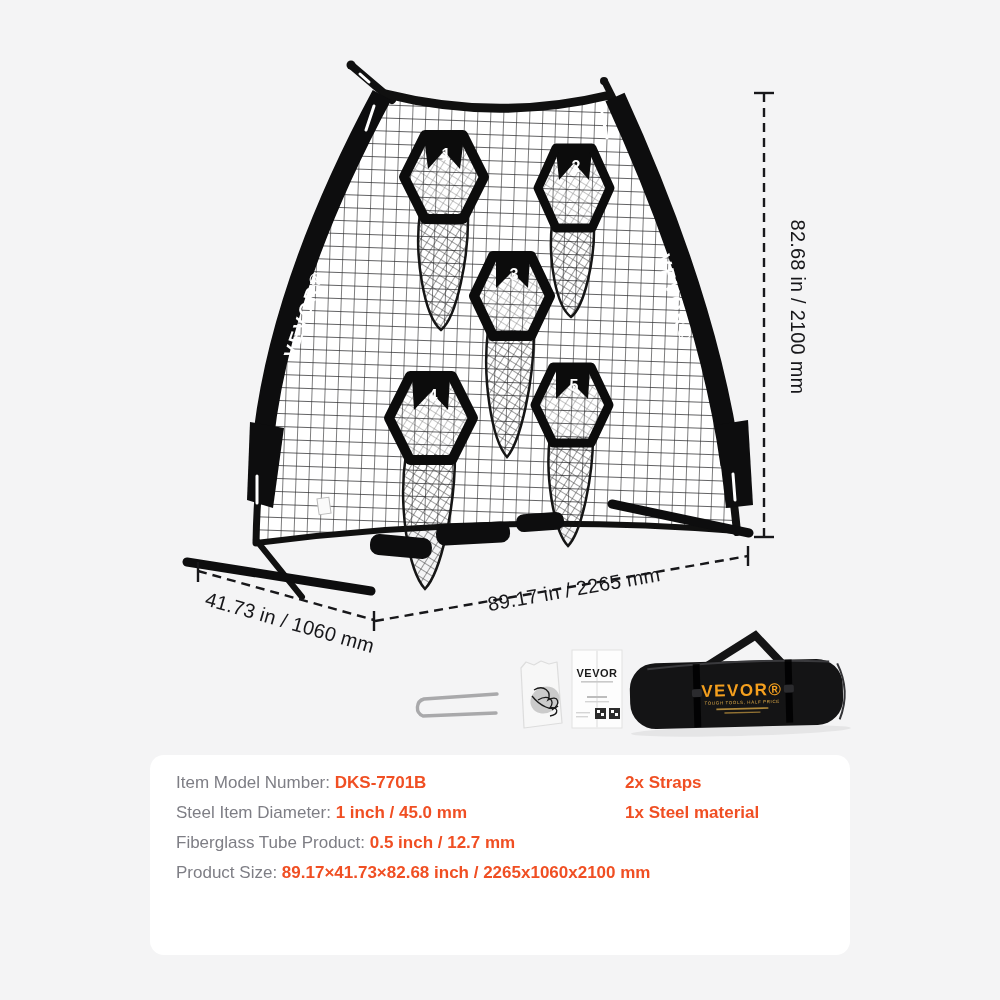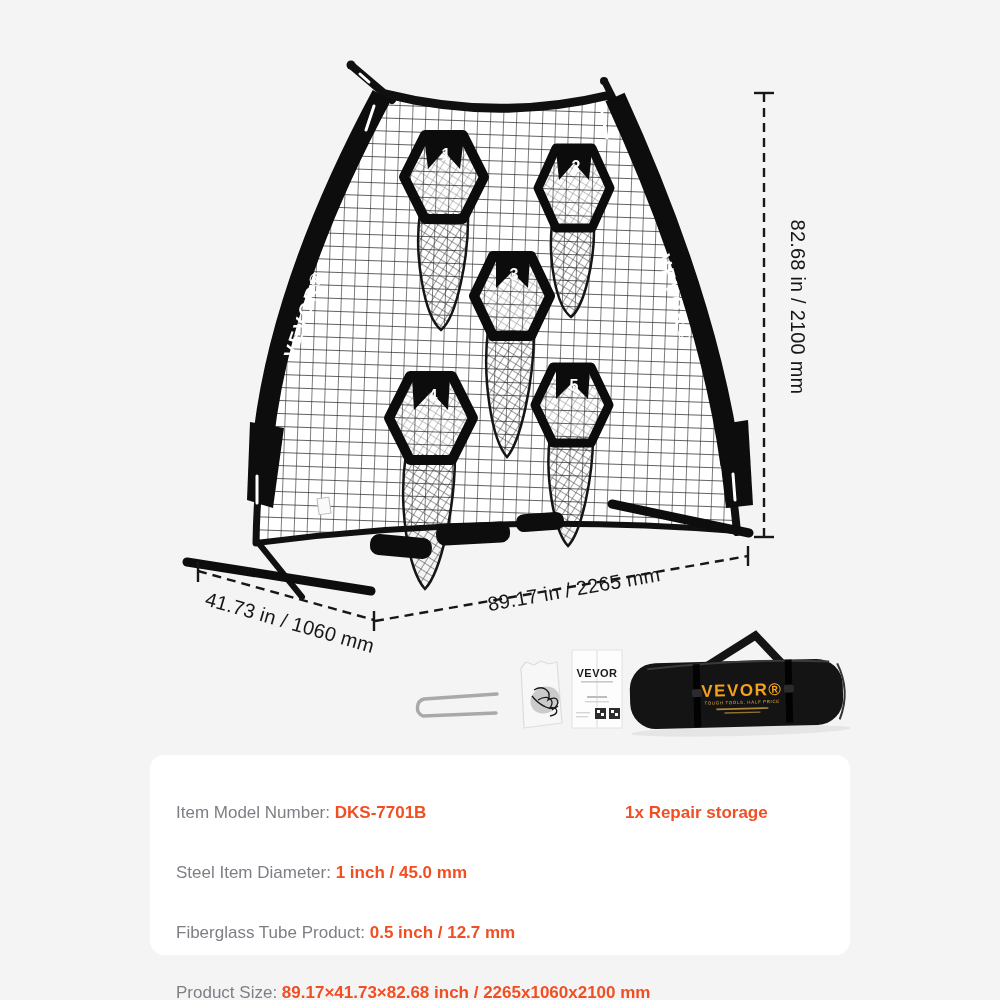--- a/index.html
+++ b/index.html
@@ -12,21 +12,21 @@
   .dim-text{font-size:20px;font-weight:500;fill:#17171a;letter-spacing:.2px;}
   .sleeve-text{font-size:18px;font-weight:bold;fill:#ffffff;letter-spacing:2.5px;}
   .target-num{font-size:16px;font-weight:bold;fill:#ffffff;}
   .panel{
     position:absolute;left:150px;top:755px;width:700px;height:200px;
     background:#ffffff;border-radius:14px;box-sizing:border-box;
     padding:13px 0 0 26px;font-size:17px;
   }
   .col-left{position:absolute;left:26px;top:13px;}
   .col-right{position:absolute;left:475px;top:13px;}
-  .row{height:30px;line-height:30px;white-space:nowrap;margin-top:30px;}
+  .row{height:30px;line-height:30px;white-space:nowrap;}
   .lbl{color:#7e7e85;}
   .val{color:#f04f23;font-weight:bold;}
   .lbl:empty,.val:empty{display:none;}
 </style>
 </head>
 <body>
 
 <svg id="scene" width="1000" height="760" viewBox="0 0 1000 760">
   <defs>
     <pattern id="netGrid" width="13" height="13" patternUnits="userSpaceOnUse" patternTransform="rotate(2)">
@@ -194,16 +194,20 @@
       <span class="val">0.5 inch / 12.7 mm</span>
     </div>
     <div class="row">
       <span class="lbl">Product Size:</span>
       <span class="val">89.17×41.73×82.68 inch / 2265x1060x2100 mm</span>
     </div>
   </div>
   <div class="col-right">
     <div class="row">
       
-      <span class="val">1x Repair storage</span>
+      <span class="val">2x Straps</span>
+    </div>
+    <div class="row">
+      
+      <span class="val">1x Steel material</span>
     </div>
   </div>
 </div>
 
 </body></html>

